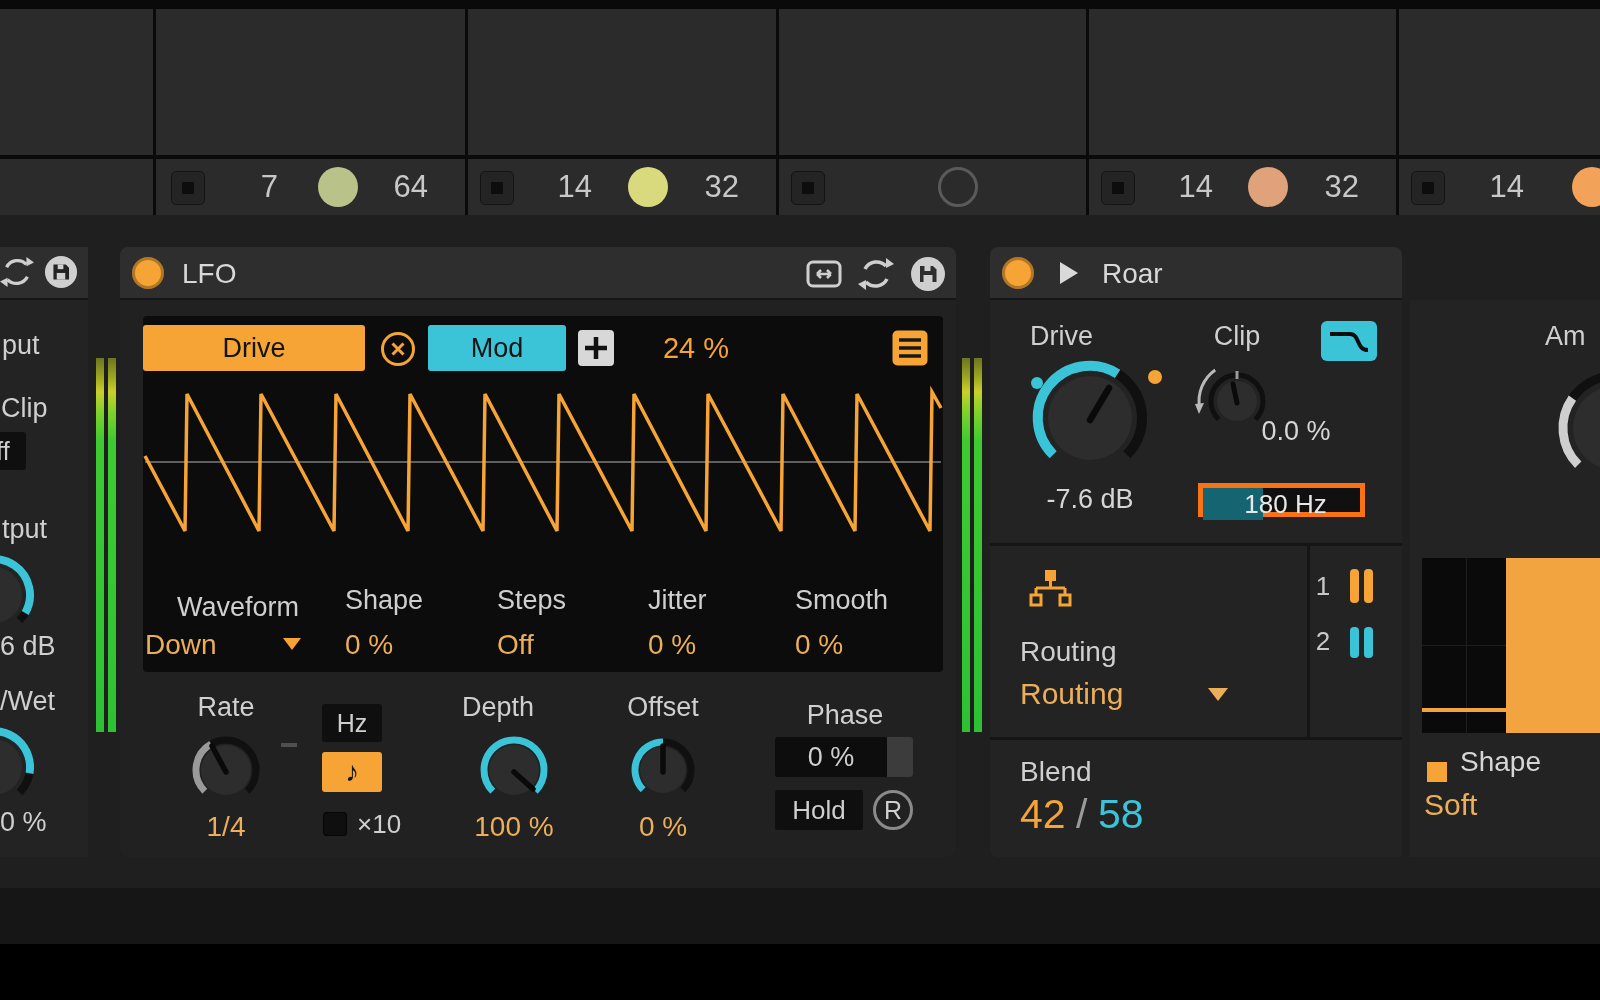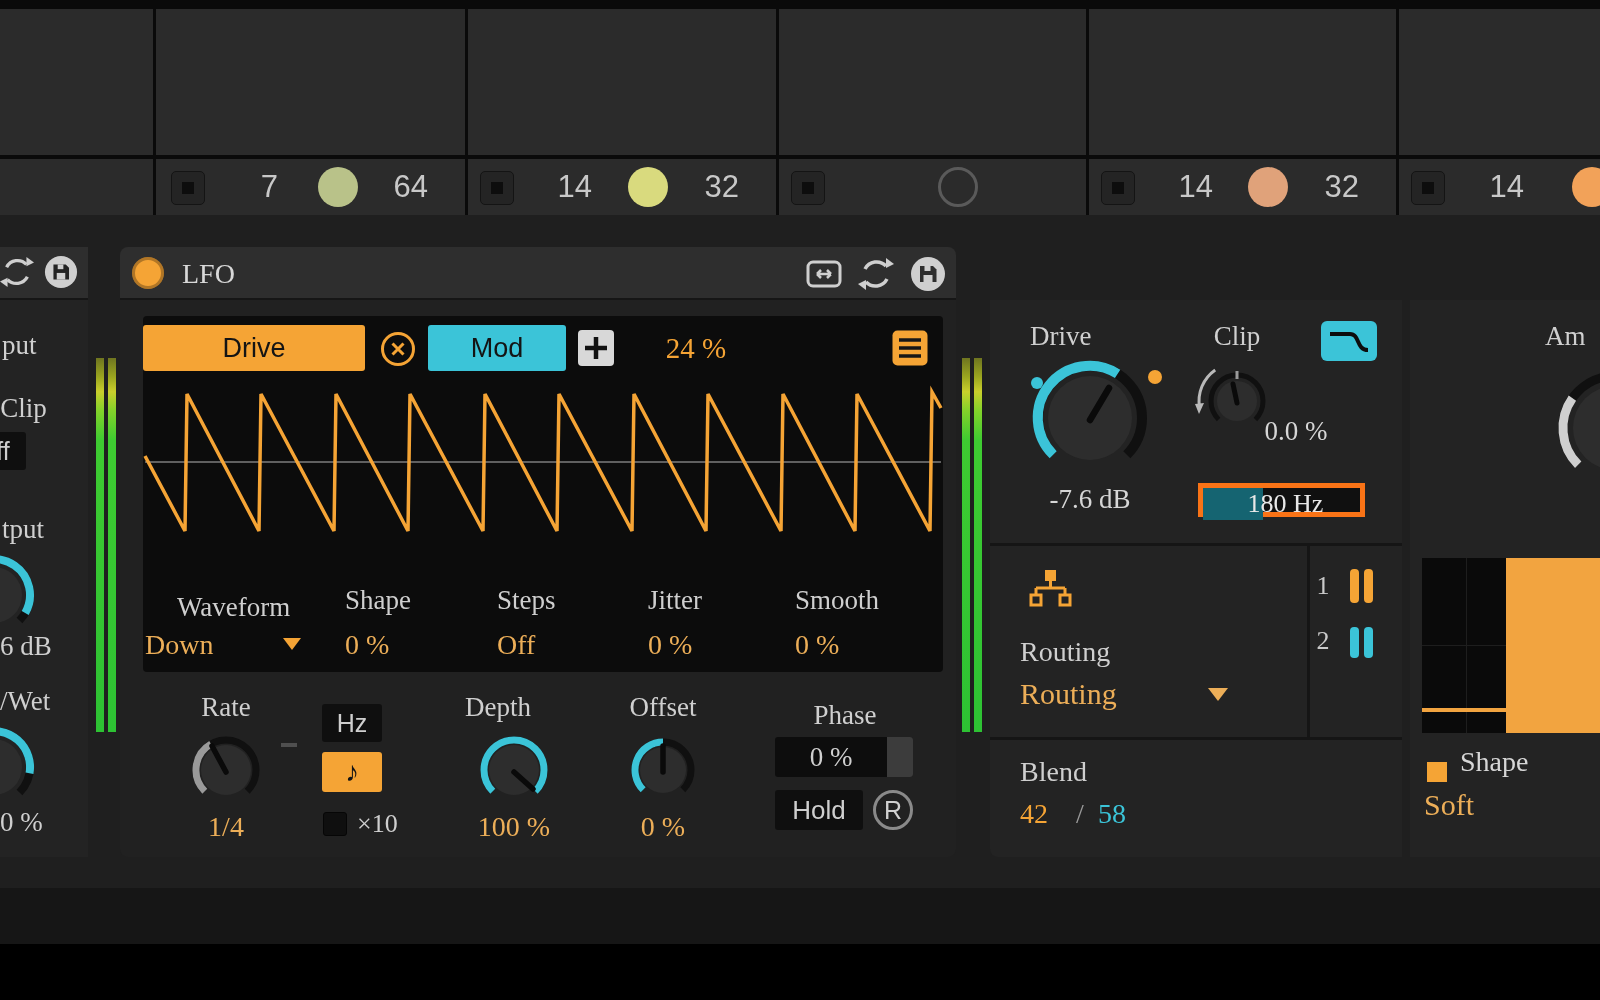--- a/index.html
+++ b/index.html
@@ -1,29 +1,29 @@
 <!DOCTYPE html>
 <html style="--orange: #f5a435; --cyan: #3bc4d8; --amber: #ecae58;"><head>
 <meta charset="utf-8">
 <style>
   *{margin:0;padding:0;box-sizing:border-box;}
   html,body{background:#000;}
   .screen{position:relative;width:1600px;height:1000px;background:#1f1f1f;overflow:hidden;
           font-family:"Liberation Sans","DejaVu Sans",sans-serif;color:#d4d4d4;}
   .abs{position:absolute;}
-  .txt{position:absolute;white-space:nowrap;font-family:Liberation Serif, serif;}
+  .txt{position:absolute;white-space:nowrap;}
   .c{text-align:center;}
   .lab{color:#cfcfcf;}
   .amber{color:var(--amber);}
   .orangetxt{color:var(--orange);}
   .cyantxt{color:var(--cyan);}
   .graytxt{color:#9a9a9a;}
   .h34{height:34px;line-height:34px;} .h36{height:36px;line-height:36px;} .h40{height:40px;line-height:40px;}
   .f25{font-size:25px;} .f26{font-size:26px;} .f27{font-size:27px;} .f28{font-size:28px;}
-  .f29{font-size:29px;} .f30{font-size:30px;} .f31{font-size:28px;}
+  .f29{font-size:29px;} .f30{font-size:30px;} .f31{font-size:41px;}
   .vdiv{position:absolute;top:0;width:3px;height:215px;background:#0a0a0a;}
   .stop{position:absolute;top:171px;width:34px;height:34px;background:#242424;border:1px solid #141414;border-radius:5px;}
   .stop i{position:absolute;left:10px;top:10px;width:12px;height:12px;background:#0d0d0d;}
   .pie{position:absolute;top:167px;width:40px;height:40px;border-radius:50%;}
   .num{position:absolute;top:167px;height:40px;line-height:40px;font-size:31px;color:#c8c8c8;width:90px;text-align:right;}
   .meter{position:absolute;top:358px;width:8px;height:374px;
          background:linear-gradient(180deg,#6e7420 0%,#9aa51f 5%,#c9cf2c 9%,#84d22a 14%,#3ecb31 22%,#2dc133 100%);}
   .device{position:absolute;top:247px;height:610px;}
   .dtitle{position:absolute;left:0;top:0;width:100%;height:53px;background:#2e2e2e;border-bottom:2px solid #161616;}
   .dbody{position:absolute;left:0;top:53px;width:100%;height:557px;background:#232323;}
@@ -231,20 +231,25 @@
     </div>
     <div class="btn darkbtn f26" style="left:655px;top:543px;width:88px;height:40px;">
       <span>Hold</span>
     </div>
     <div class="btn f25" style="left:753px;top:543px;width:40px;height:40px;border:3px solid #8a8a8a;border-radius:50%;color:#d0d0d0;">
       <span>R</span>
     </div>
   </div>
 
   <div class="device" style="left:990px;width:412px;">
+    <div class="dtitle" style="border-radius:8px 8px 0 0;">
+      <div class="led" style="left:12px;top:10px;"></div>
+      <div class="playtri" style="left:70px;top:15px;"></div>
+      <div class="txt f28 h34" style="left:112px;top:10px;color:#d8d8d8;">Roar</div>
+    </div>
     <div class="dbody" style="border-radius:0 0 0 8px;"></div>
 
     <div class="txt lab f27 h34 c" style="left:40px;top:72px;">Drive</div>
     <div class="txt lab f27 h34 c" style="left:187px;top:72px;width:120px;">Clip</div>
     <svg class="abs" style="left:330px;top:73px;" width="58" height="42" viewBox="0 0 58 42">
       <rect x="1" y="1" width="56" height="40" rx="6" fill="#3bc4d8"></rect>
       <path d="M10 14 H30 C40 14 36 30 48 30" stroke="#0d0d0d" stroke-width="4" fill="none"></path>
     </svg>
 
     <svg class="abs" style="left:35px;top:106px;" width="130" height="130" viewBox="-65 -65 130 130">

